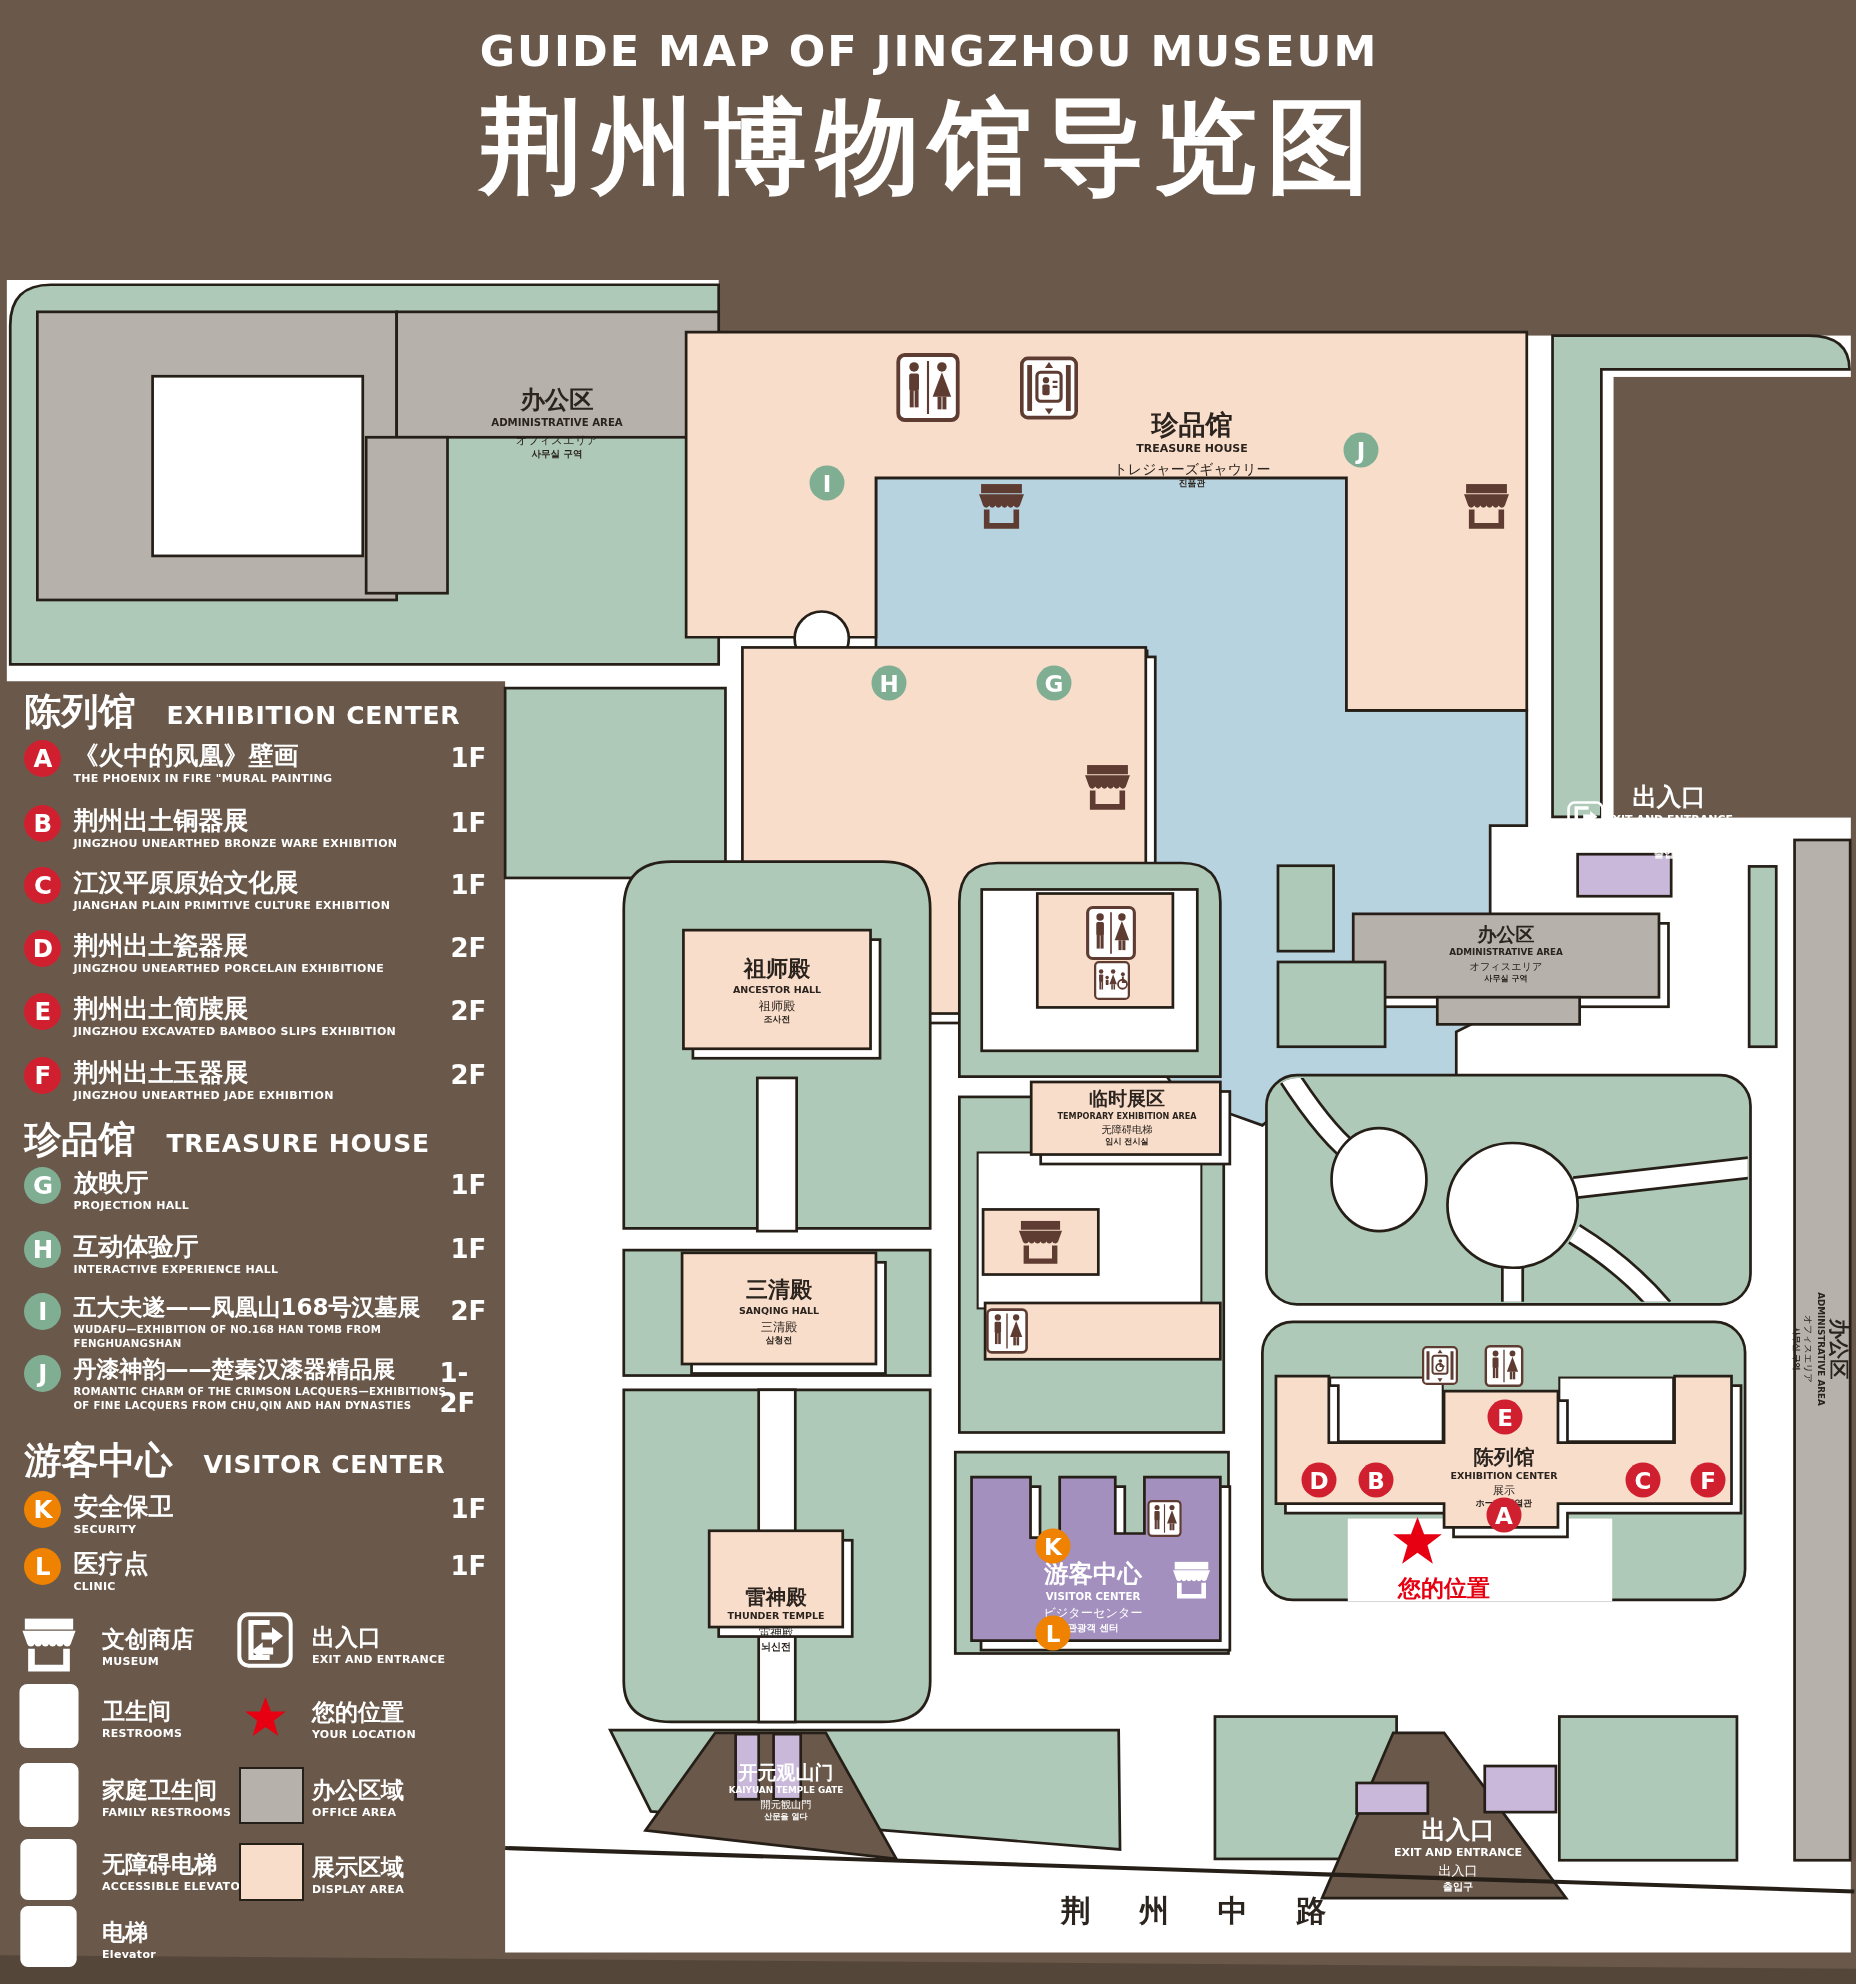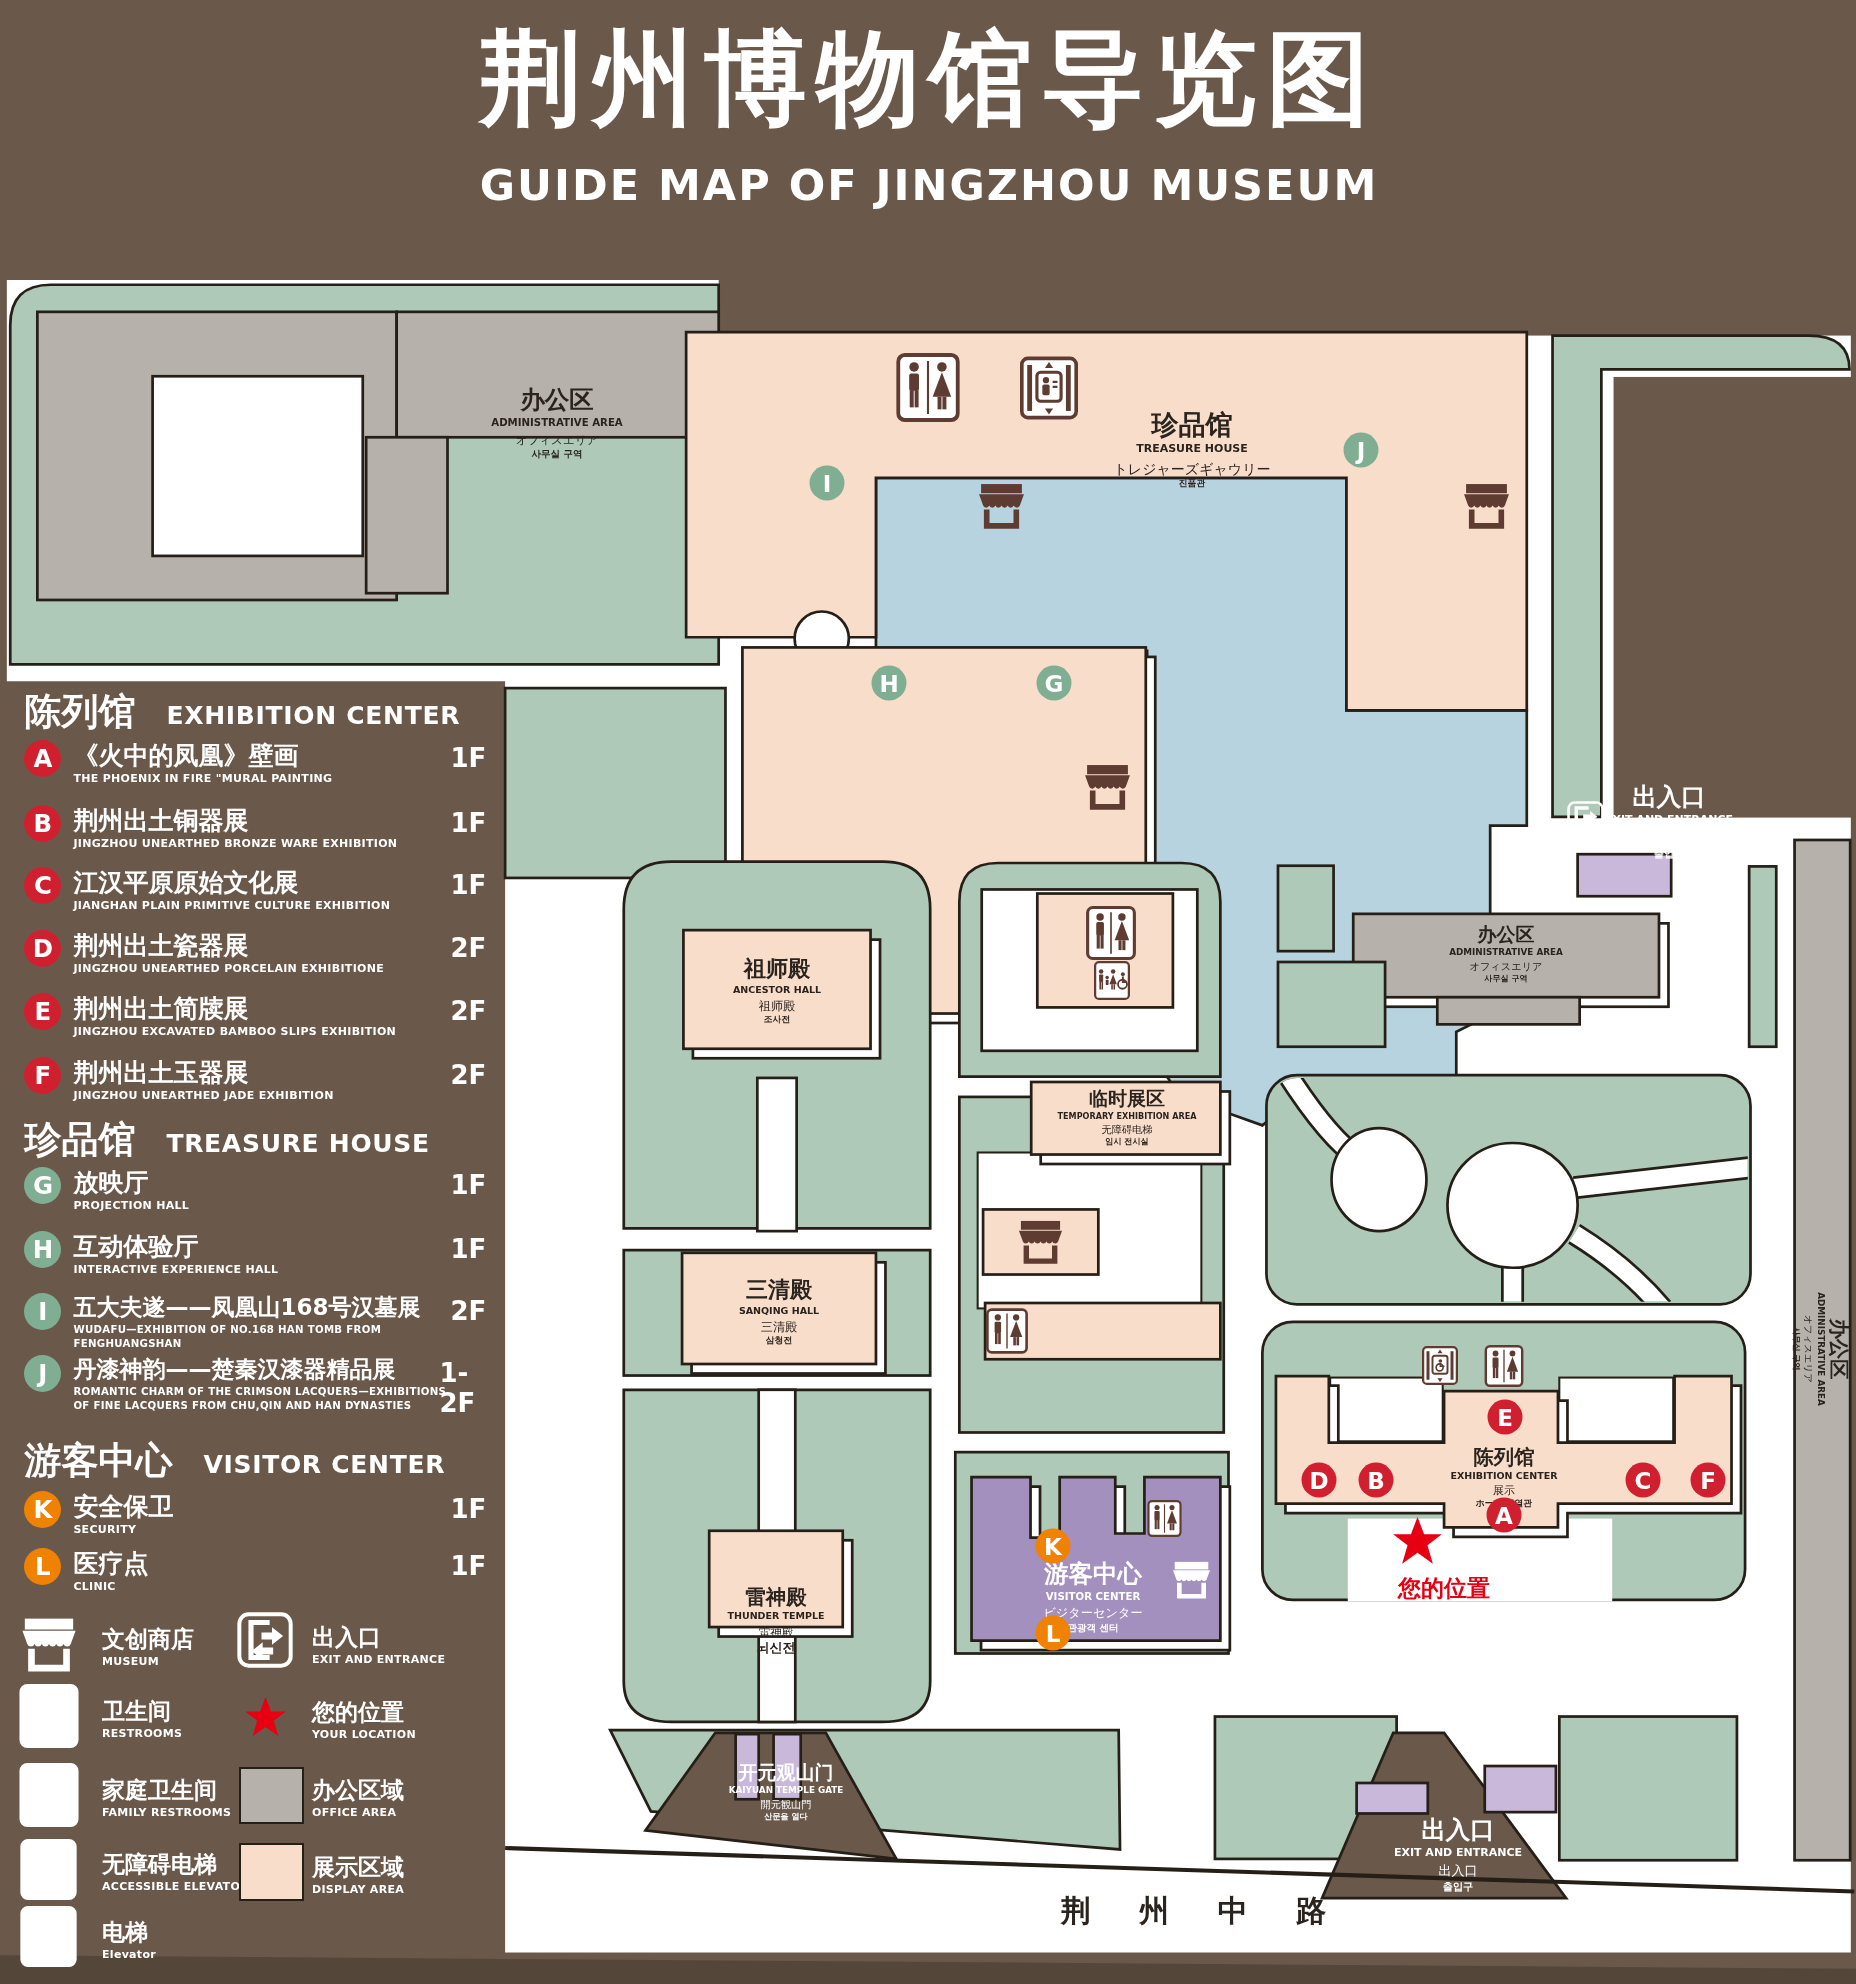--- a/index.html
+++ b/index.html
@@ -197,22 +197,22 @@
   <rect x="1792" y="2532" width="268" height="210" fill="#aec9b7" stroke="#261f18" stroke-width="4"></rect>
   <rect x="2300" y="2532" width="262" height="212" fill="#aec9b7" stroke="#261f18" stroke-width="4"></rect>
   <path d="M2055,2556 L2130,2556 L2310,2800 L1950,2800 Z" fill="#6a594b" stroke="#261f18" stroke-width="4"></path>
   <rect x="2001" y="2630" width="105" height="45" fill="#c9b8da" stroke="#261f18" stroke-width="4"></rect>
   <rect x="2190" y="2605" width="105" height="68" fill="#c9b8da" stroke="#261f18" stroke-width="4"></rect>
   <path d="M745,2726 L2735,2790" stroke="#261f18" stroke-width="6"></path>
   <path d="M0,2884 L2739,2904 L2739,2928 L0,2928 Z" fill="#55463a"></path>
 </svg>
 
 <div class="abs ctr" style="left:929px;top:12.2px;">
+  <div style="font-size:43px;font-weight:bold;letter-spacing:2px;margin-top:12.2px;white-space:nowrap;">GUIDE MAP OF JINGZHOU MUSEUM</div>
   <div style="font-size:103px;font-weight:bold;letter-spacing:9.5px;white-space:nowrap;">荆州博物馆导览图</div>
-  <div style="font-size:43px;font-weight:bold;letter-spacing:2px;margin-top:12.2px;white-space:nowrap;">GUIDE MAP OF JINGZHOU MUSEUM</div>
 </div>
 
 <div class="abs ctr lbl dark" style="left:557px;top:384px;">
   <span style="font-size:24.4px;font-weight:bold;">办公区</span>
   <span style="font-size:10.2px;font-weight:bold;">ADMINISTRATIVE AREA</span>
   <span style="font-size:11.5px;margin-top:4.1px;">オフィスエリア</span>
   <span style="font-size:9.5px;font-weight:bold;">사무실 구역</span>
 </div>
 
 <div class="abs ctr lbl dark" style="left:1192px;top:407px;">
@@ -233,21 +233,21 @@
   <span style="font-size:22px;font-weight:bold;">三清殿</span>
   <span style="font-size:9.5px;font-weight:bold;">SANQING HALL</span>
   <span style="font-size:12.2px;margin-top:2.7px;">三清殿</span>
   <span style="font-size:8.8px;font-weight:bold;">삼청전</span>
 </div>
 
 <div class="abs ctr lbl dark" style="left:776px;top:1584px;">
   <span style="font-size:20.3px;font-weight:bold;">雷神殿</span>
   <span style="font-size:9.5px;font-weight:bold;">THUNDER TEMPLE</span>
   <span style="font-size:11.5px;margin-top:2px;">雷神殿</span>
-  <span style="font-size:13px;font-weight:bold;">뇌신전</span>
+  <span style="font-size:10px;font-weight:bold;">뇌신전</span>
 </div>
 
 <div class="abs ctr lbl dark" style="left:1127px;top:1086px;">
   <span style="font-size:19px;font-weight:bold;">临时展区</span>
   <span style="font-size:8.1px;font-weight:bold;">TEMPORARY EXHIBITION AREA</span>
   <span style="font-size:10.2px;margin-top:2px;">无障碍电梯</span>
   <span style="font-size:8.1px;font-weight:bold;">임시 전시실</span>
 </div>
 
 <div class="abs ctr lbl dark" style="left:1506px;top:922px;">

